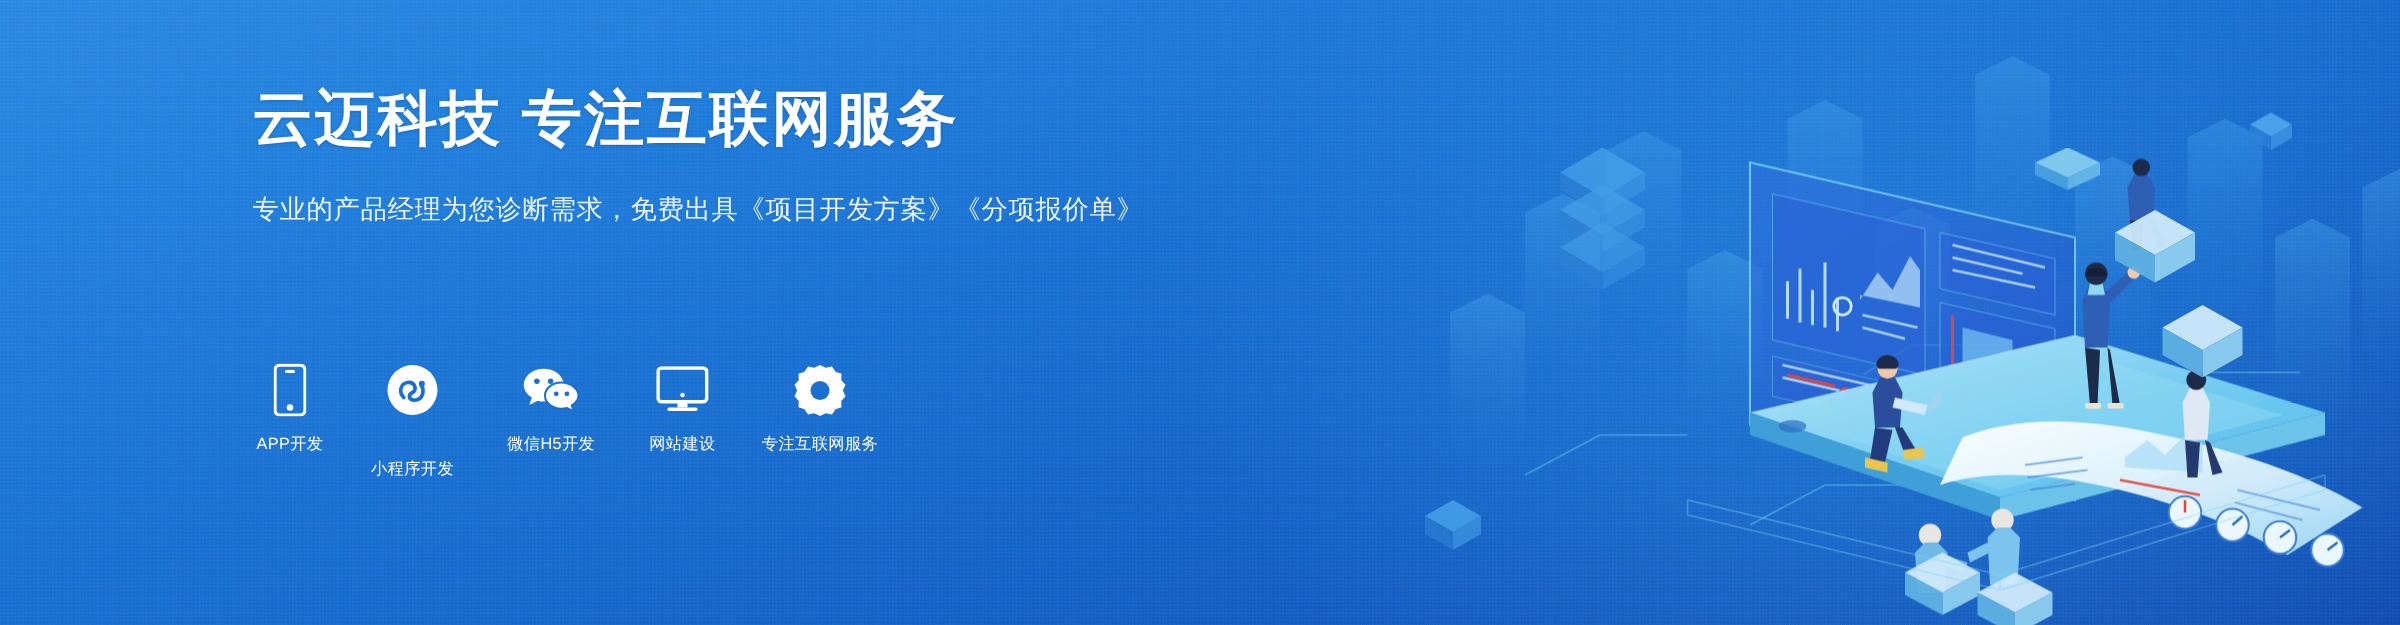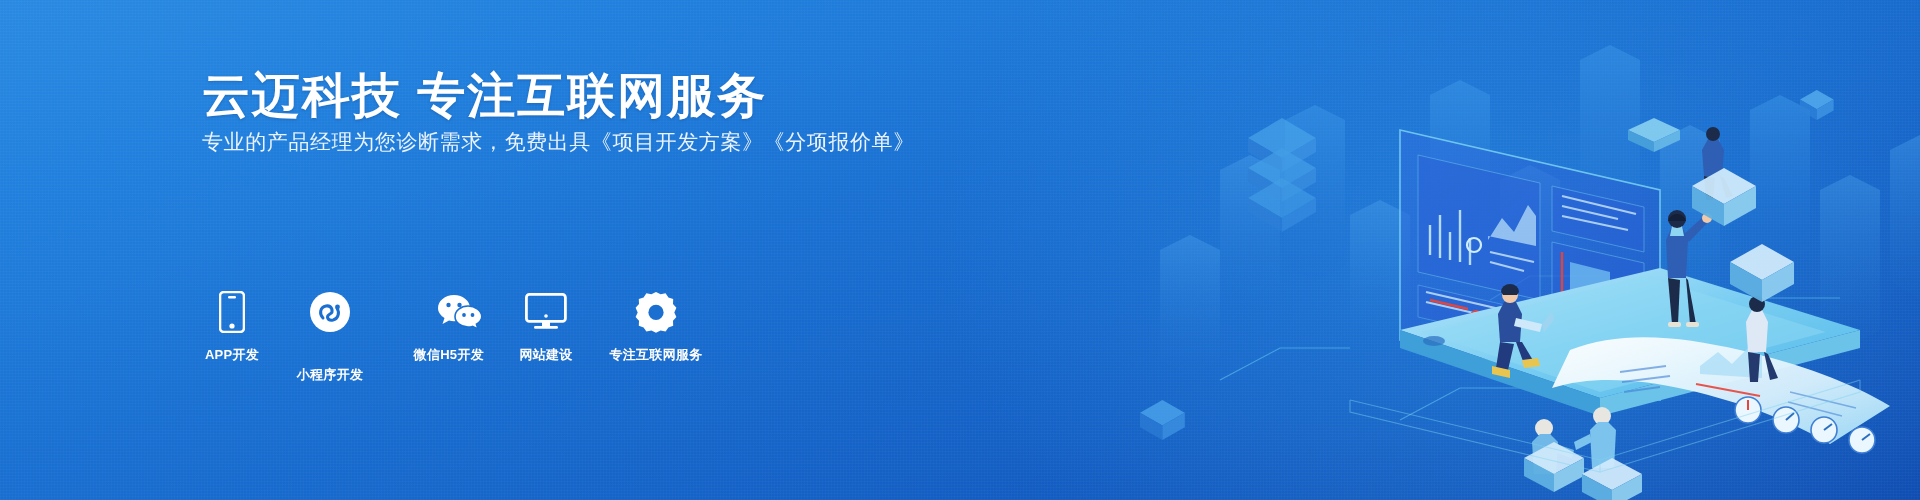--- a/index.html
+++ b/index.html
@@ -39,36 +39,36 @@
   .headline {
     font-size:48px;
     font-weight:bold;
     color:#ffffff;
     letter-spacing:2px;
     line-height:1.18;
     white-space:nowrap;
     text-shadow:0 1px 3px rgba(0,40,100,0.25);
   }
   .subtitle {
+    margin-top:26px;
     font-size:21px;
     line-height:1.62;
     color:#eaf3ff;
     letter-spacing:0.6px;
     font-weight:400;
   }
   .subtitle .line { display:block; white-space:nowrap; }
 
   
   .icon-row {
     position:absolute;
     left:202px;
     top:290px;
     display:flex;
     align-items:flex-start;
-    font-weight:bold;
   }
   .icon-item {
     width:72px;
     display:flex;
     flex-direction:column;
     align-items:center;
     margin-right:26px;
     cursor:pointer;
   }
   .icon-item:last-child { margin-right:0; }
@@ -81,21 +81,21 @@
   .icon-glyph svg { display:block; }
   .icon-label {
     margin-top:12px;
     font-size:13px;
     color:#ffffff;
     white-space:nowrap;
     letter-spacing:0.3px;
   }
   .icon-item:nth-child(1) { width:60px; }
   .icon-item:nth-child(2) { width:84px;gap:20px; }
-  .icon-item:nth-child(3) { width:86px;align-items:flex-end; }
+  .icon-item:nth-child(3) { width:86px; }
   .icon-item:nth-child(4) { width:72px; }
   .icon-item:nth-child(5) { width:96px; }
 
   
   .illustration {
     position:absolute;
     right:0; top:0;
     width:820px; height:500px;
     pointer-events:none;
   }

